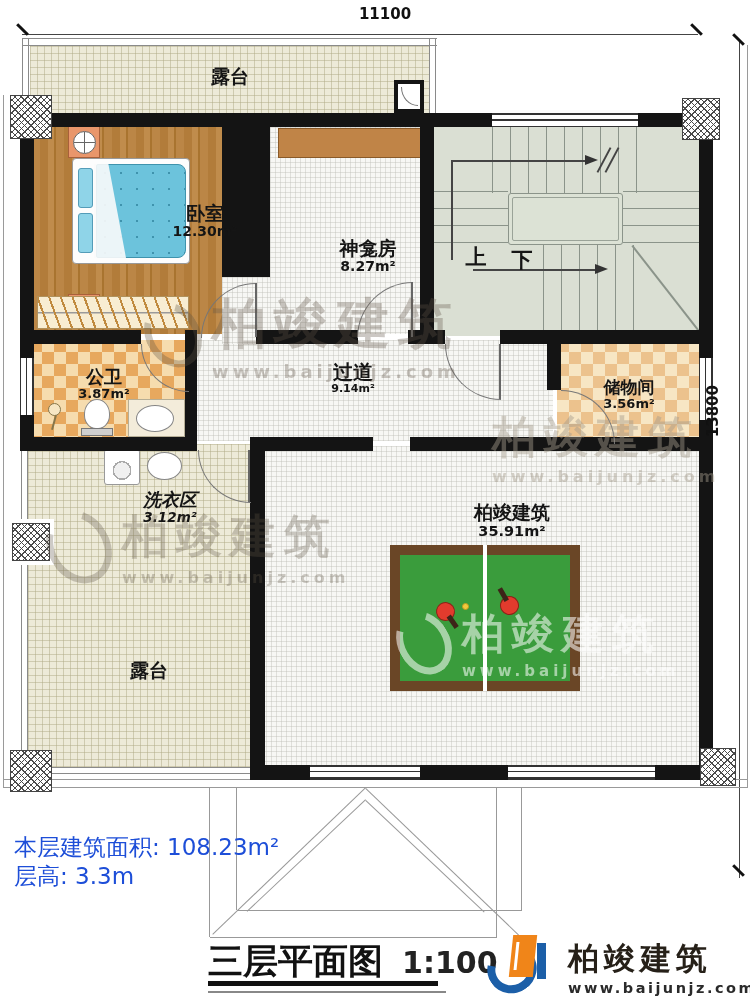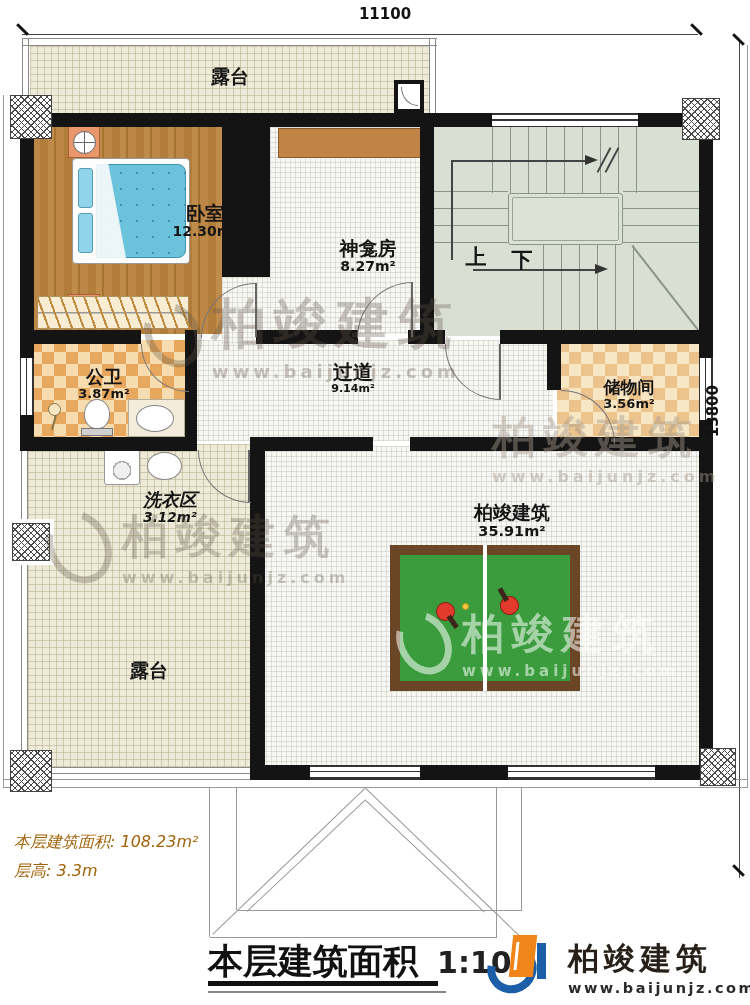--- a/index.html
+++ b/index.html
@@ -56,21 +56,21 @@
   .wm-glyph{border:7px solid currentColor;border-top-color:transparent;border-radius:50%;transform:rotate(-30deg);}
   
   .fur{position:absolute;z-index:20;}
   .lamp{border-radius:50%;border:1.5px solid #666;
     background:linear-gradient(#666 0 0) center/100% 1.2px no-repeat,
                linear-gradient(90deg,#666 0 0) center/1.2px 100% no-repeat,#fff;}
   .oval{border-radius:50%;background:#fff;border:1.5px solid #868686;}
   .ppline{position:absolute;z-index:23;background:#fff;}
   .paddle{position:absolute;z-index:24;width:17px;height:17px;border-radius:50%;background:#e23b2d;border:1px solid #8a2218;}
   .paddle .hdl{position:absolute;left:6px;top:14px;width:5px;height:14px;background:#3d2418;}
-  .note{position:absolute;z-index:50;font-size:16px;color:#a16207;font-style:italic;}
+  .note{position:absolute;z-index:50;font-size:23px;color:#1d4ed8;}
   .brandname{font-size:31px;font-weight:900;letter-spacing:5px;color:#262018;}
   .brandsite{font-size:14.5px;font-weight:700;letter-spacing:2.5px;color:#2a2a2a;}
 </style>
 </head>
 <body>
 
 <div id="plan">
 
   <div class="abs" style="left:22px;top:34px;width:676px;border-top:1px solid #444;z-index:5;"></div>
   <div class="abs" style="left:739px;top:41px;height:837px;border-left:1px solid #444;z-index:5;"></div>
@@ -288,21 +288,21 @@
     <div class="col">
       <span class="t1" style="font-size:42px;">柏竣建筑</span>
       <span class="t2" style="font-size:15px;">www.baijunjz.com</span>
     </div>
   </div>
 
   <div class="note" style="left:14px;top:832px;">本层建筑面积: 108.23m²</div>
   <div class="note" style="left:14px;top:861px;">层高: 3.3m</div>
 
   <div class="abs" style="left:208px;top:938px;z-index:50;white-space:nowrap;">
-    <span style="font-size:35px;font-weight:800;color:#111;">本层建筑面积</span>
+    <span style="font-size:35px;font-weight:800;color:#111;">三层平面图</span>
     <span style="font-size:30px;font-weight:700;color:#222;margin-left:14px;">1:100</span>
   </div>
   <div class="abs" style="left:208px;top:981px;width:230px;height:5px;background:#111;z-index:50;"></div>
   <div class="abs" style="left:208px;top:991px;width:238px;height:1.5px;background:#888;z-index:50;"></div>
 
   <div class="abs" style="left:487px;top:933px;width:76px;height:64px;z-index:50;">
     <div style="position:absolute;left:0;top:12px;width:50px;height:48px;border:8px solid #1c5fa8;border-top-color:transparent;border-radius:50%;transform:rotate(-35deg);box-sizing:border-box;"></div>
     <div style="position:absolute;left:24px;top:2px;width:24px;height:42px;transform:skewX(-6deg);
          background:linear-gradient(#fff 0 0) 4px 7px/3px 28px no-repeat,#f08519;"></div>
     <div style="position:absolute;left:50px;top:10px;width:9px;height:36px;background:#1c5fa8;"></div>

